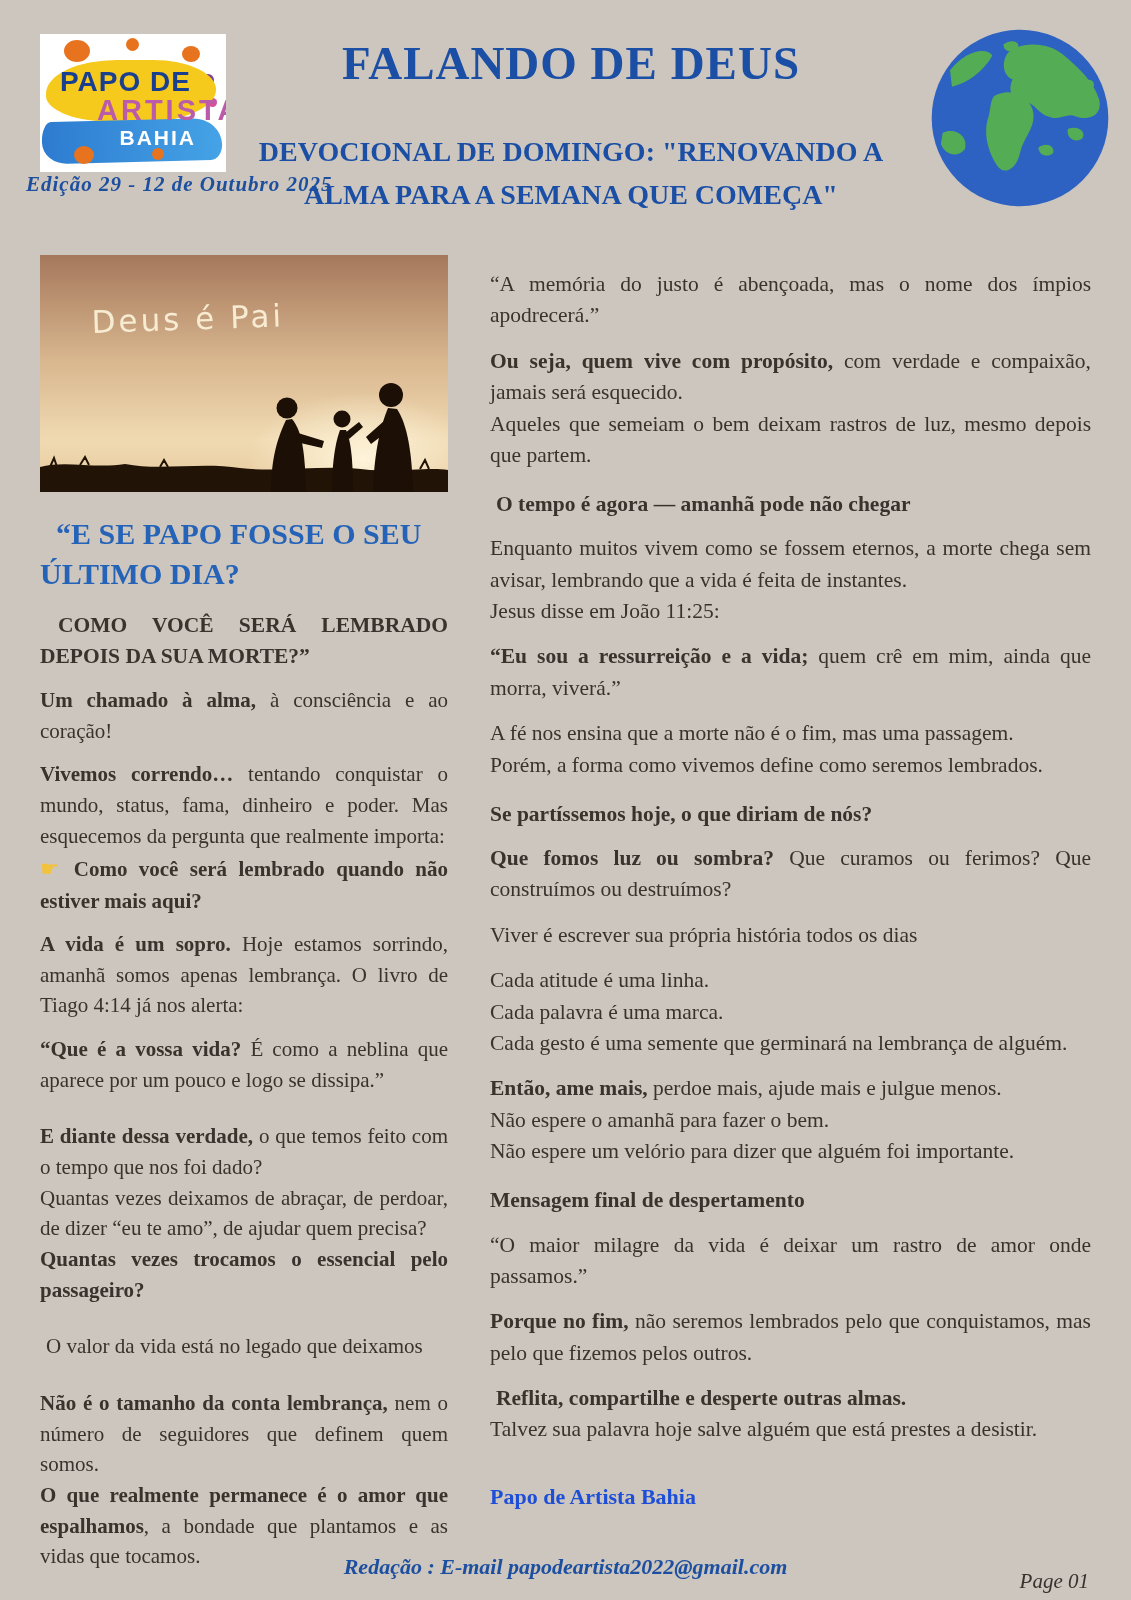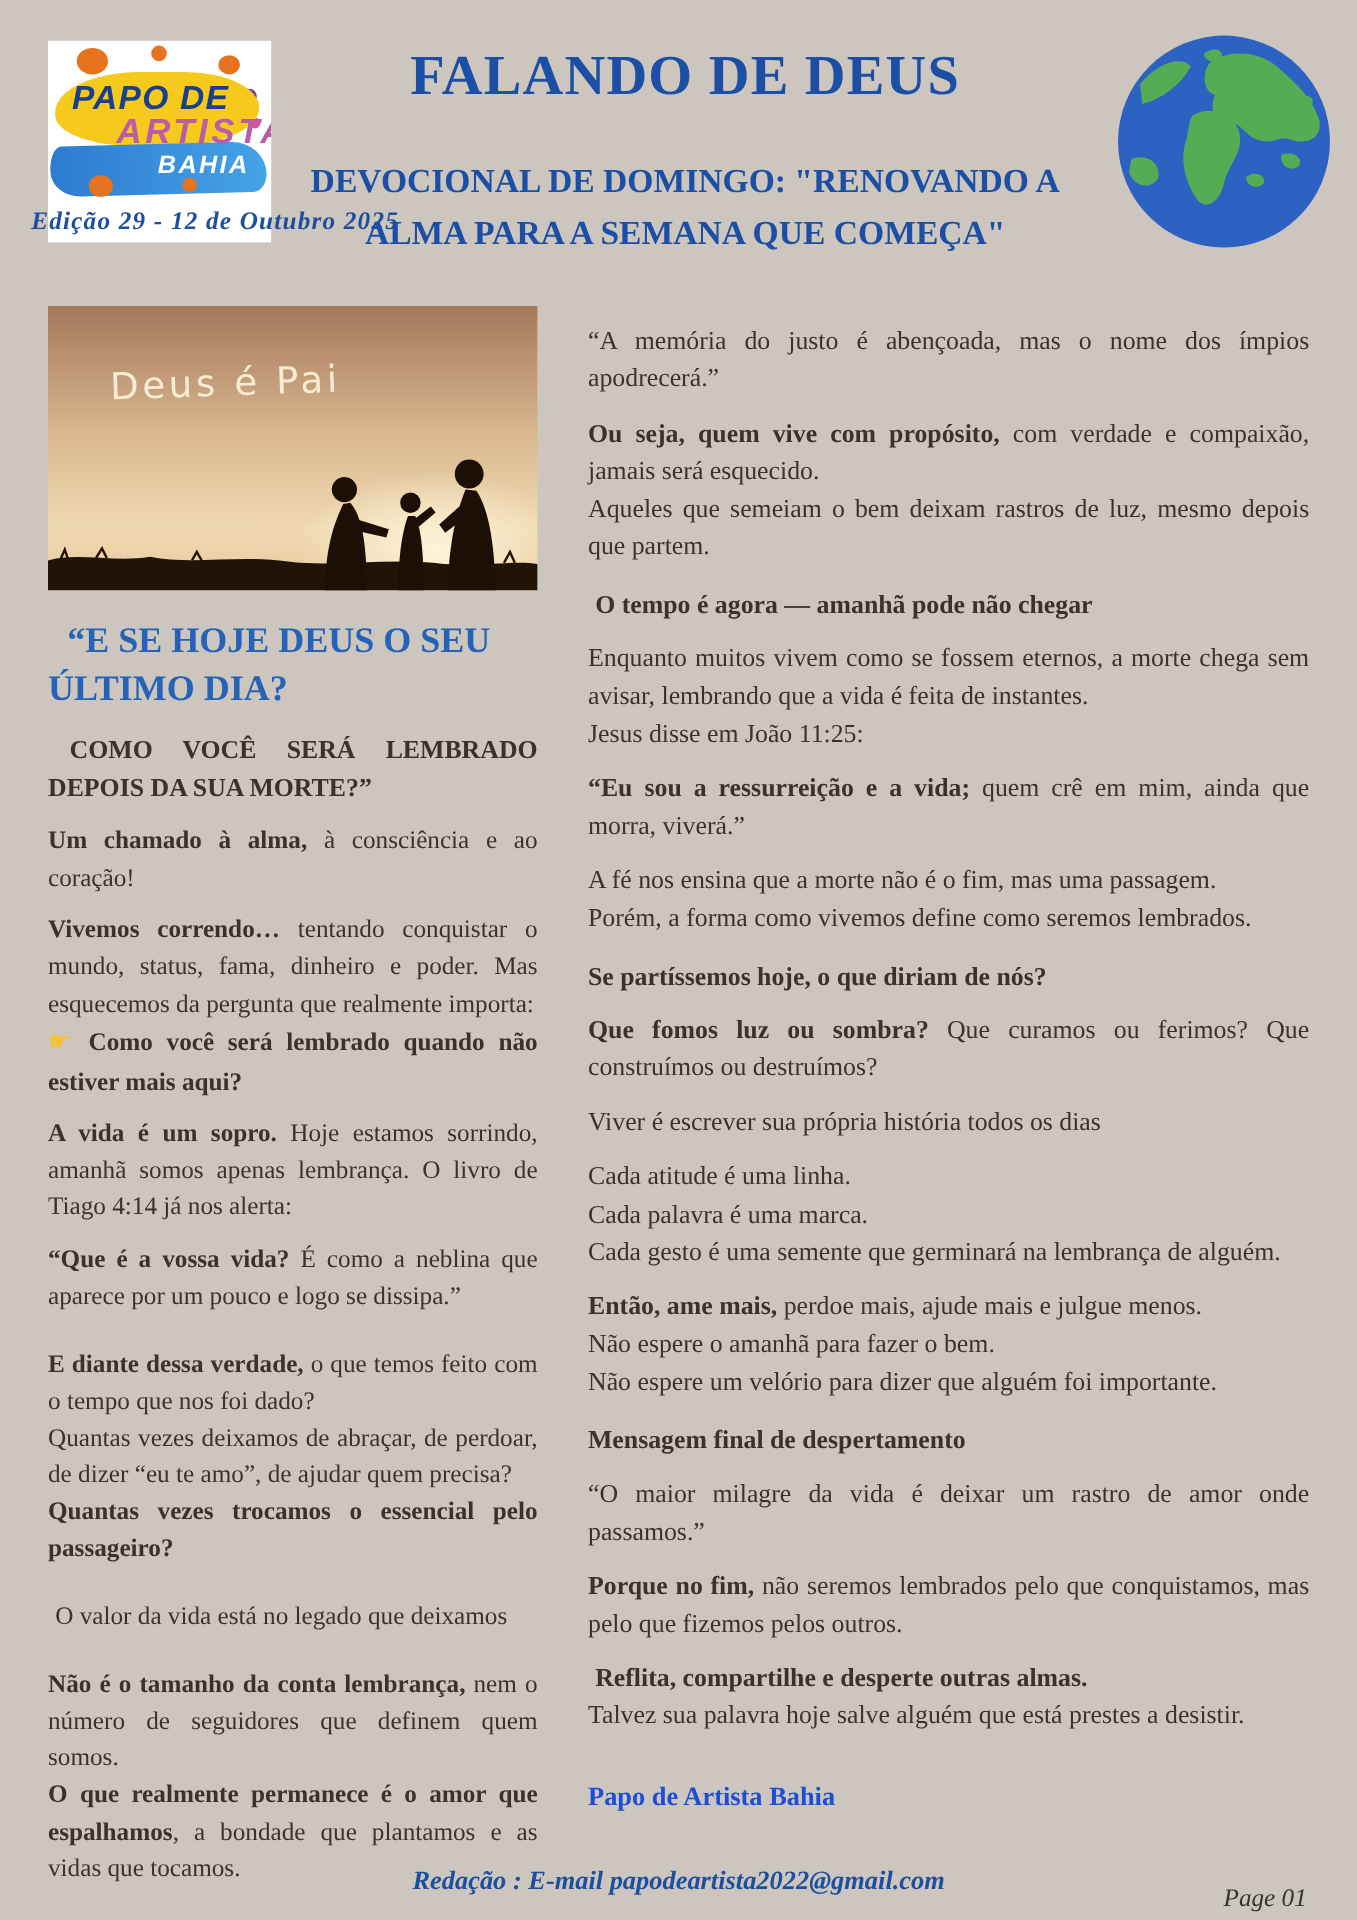--- a/index.html
+++ b/index.html
@@ -10,22 +10,22 @@
     margin: 0 auto;
     background: #cdc6be;
     font-family: "Liberation Serif", serif;
     color: #3a322c;
     overflow: hidden;
   }
 
   
   .logo-card {
     position: absolute; left: 40px; top: 34px;
-    width: 186px; height: 168px;
-    background: #ffffff; overflow: hidden; font-style: italic;
+    width: 186px; height: 138px;
+    background: #ffffff; overflow: hidden;
   }
   .logo-inner { position: relative; width: 100%; height: 100%; }
   .logo-yellow {
     position: absolute; left: 6px; top: 26px; width: 170px; height: 62px;
     background: #f6c91d;
     border-radius: 48% 42% 50% 46% / 62% 55% 60% 48%;
   }
   .logo-blue {
     position: absolute; left: 2px; top: 86px; width: 180px; height: 42px;
     background: linear-gradient(90deg,#2d7bd0,#45a3e6);
@@ -36,21 +36,21 @@
     position: absolute; left: 20px; top: 32px;
     font-family: "Liberation Sans", sans-serif;
     font-weight: bold; font-size: 28px; letter-spacing: 1px; color: #1a3f8f;
   }
   .logo-line2 {
     position: absolute; left: 14px; top: 60px;
     font-family: "Liberation Sans", sans-serif;
     font-weight: bold; font-size: 29px; letter-spacing: 3px; color: #bb5ca8; margin-left: 43px;
   }
   .logo-line3 {
-    position: absolute; right: 18px; top: 92px;
+    position: absolute; right: 30px; top: 92px;
     font-family: "Liberation Sans", sans-serif;
     font-weight: bold; font-size: 21px; letter-spacing: 2px; color: #ffffff;
   }
   .splat { position: absolute; border-radius: 50%; }
 
   .edition {
     position: absolute; left: 26px; top: 172px;
     font-size: 21px; font-weight: bold; font-style: italic;
     color: #1d4f9e; letter-spacing: 1px;
   }
@@ -182,21 +182,21 @@
         <path d="M258,178 L284,186 L282,193 L256,187 Z" fill="#1c0f05"></path>
         <circle cx="302" cy="164" r="8.5" fill="#1c0f05"></circle>
         <path d="M292,237 C292,204 296,186 300,175 L306,175 C311,186 313,205 313,237 Z" fill="#1c0f05"></path>
         <path d="M305,178 L319,167 L323,172 L309,184 Z" fill="#1c0f05"></path>
         <circle cx="351" cy="140" r="12" fill="#1c0f05"></circle>
         <path d="M333,237 C334,196 341,170 348,153 L357,154 C367,169 372,196 373,237 Z" fill="#1c0f05"></path>
         <path d="M344,166 L326,182 L331,189 L348,176 Z" fill="#1c0f05"></path>
         <text x="52" y="78" font-family="DejaVu Sans, sans-serif" font-size="31" letter-spacing="3" fill="#f7ecd2" transform="rotate(-2 52 78)">Deus é Pai</text>
       </svg>
 
-      <div class="headline">“E SE HOJE DEUS O SEU ÚLTIMO DIA?</div>
+      <div class="headline">“E SE PAPO FOSSE O SEU ÚLTIMO DIA?</div>
       <div class="subheadline">COMO VOCÊ SERÁ LEMBRADO DEPOIS DA SUA MORTE?”</div>
 
       <p class="para"><span class="b">Um chamado à alma,</span><span> à consciência e ao coração!</span></p>
 
       <p class="para"><span class="b">Vivemos correndo…</span><span> tentando conquistar o mundo, status, fama, dinheiro e poder. Mas esquecemos da pergunta que realmente importa:</span></p>
 
       <p class="para pointer-line"><span class="pointer-glyph">☛</span><span>Como você será lembrado quando não estiver mais aqui?</span></p>
 
       <p class="para"><span class="b">A vida é um sopro.</span><span> Hoje estamos sorrindo, amanhã somos apenas lembrança. O livro de Tiago 4:14 já nos alerta:</span></p>
 

